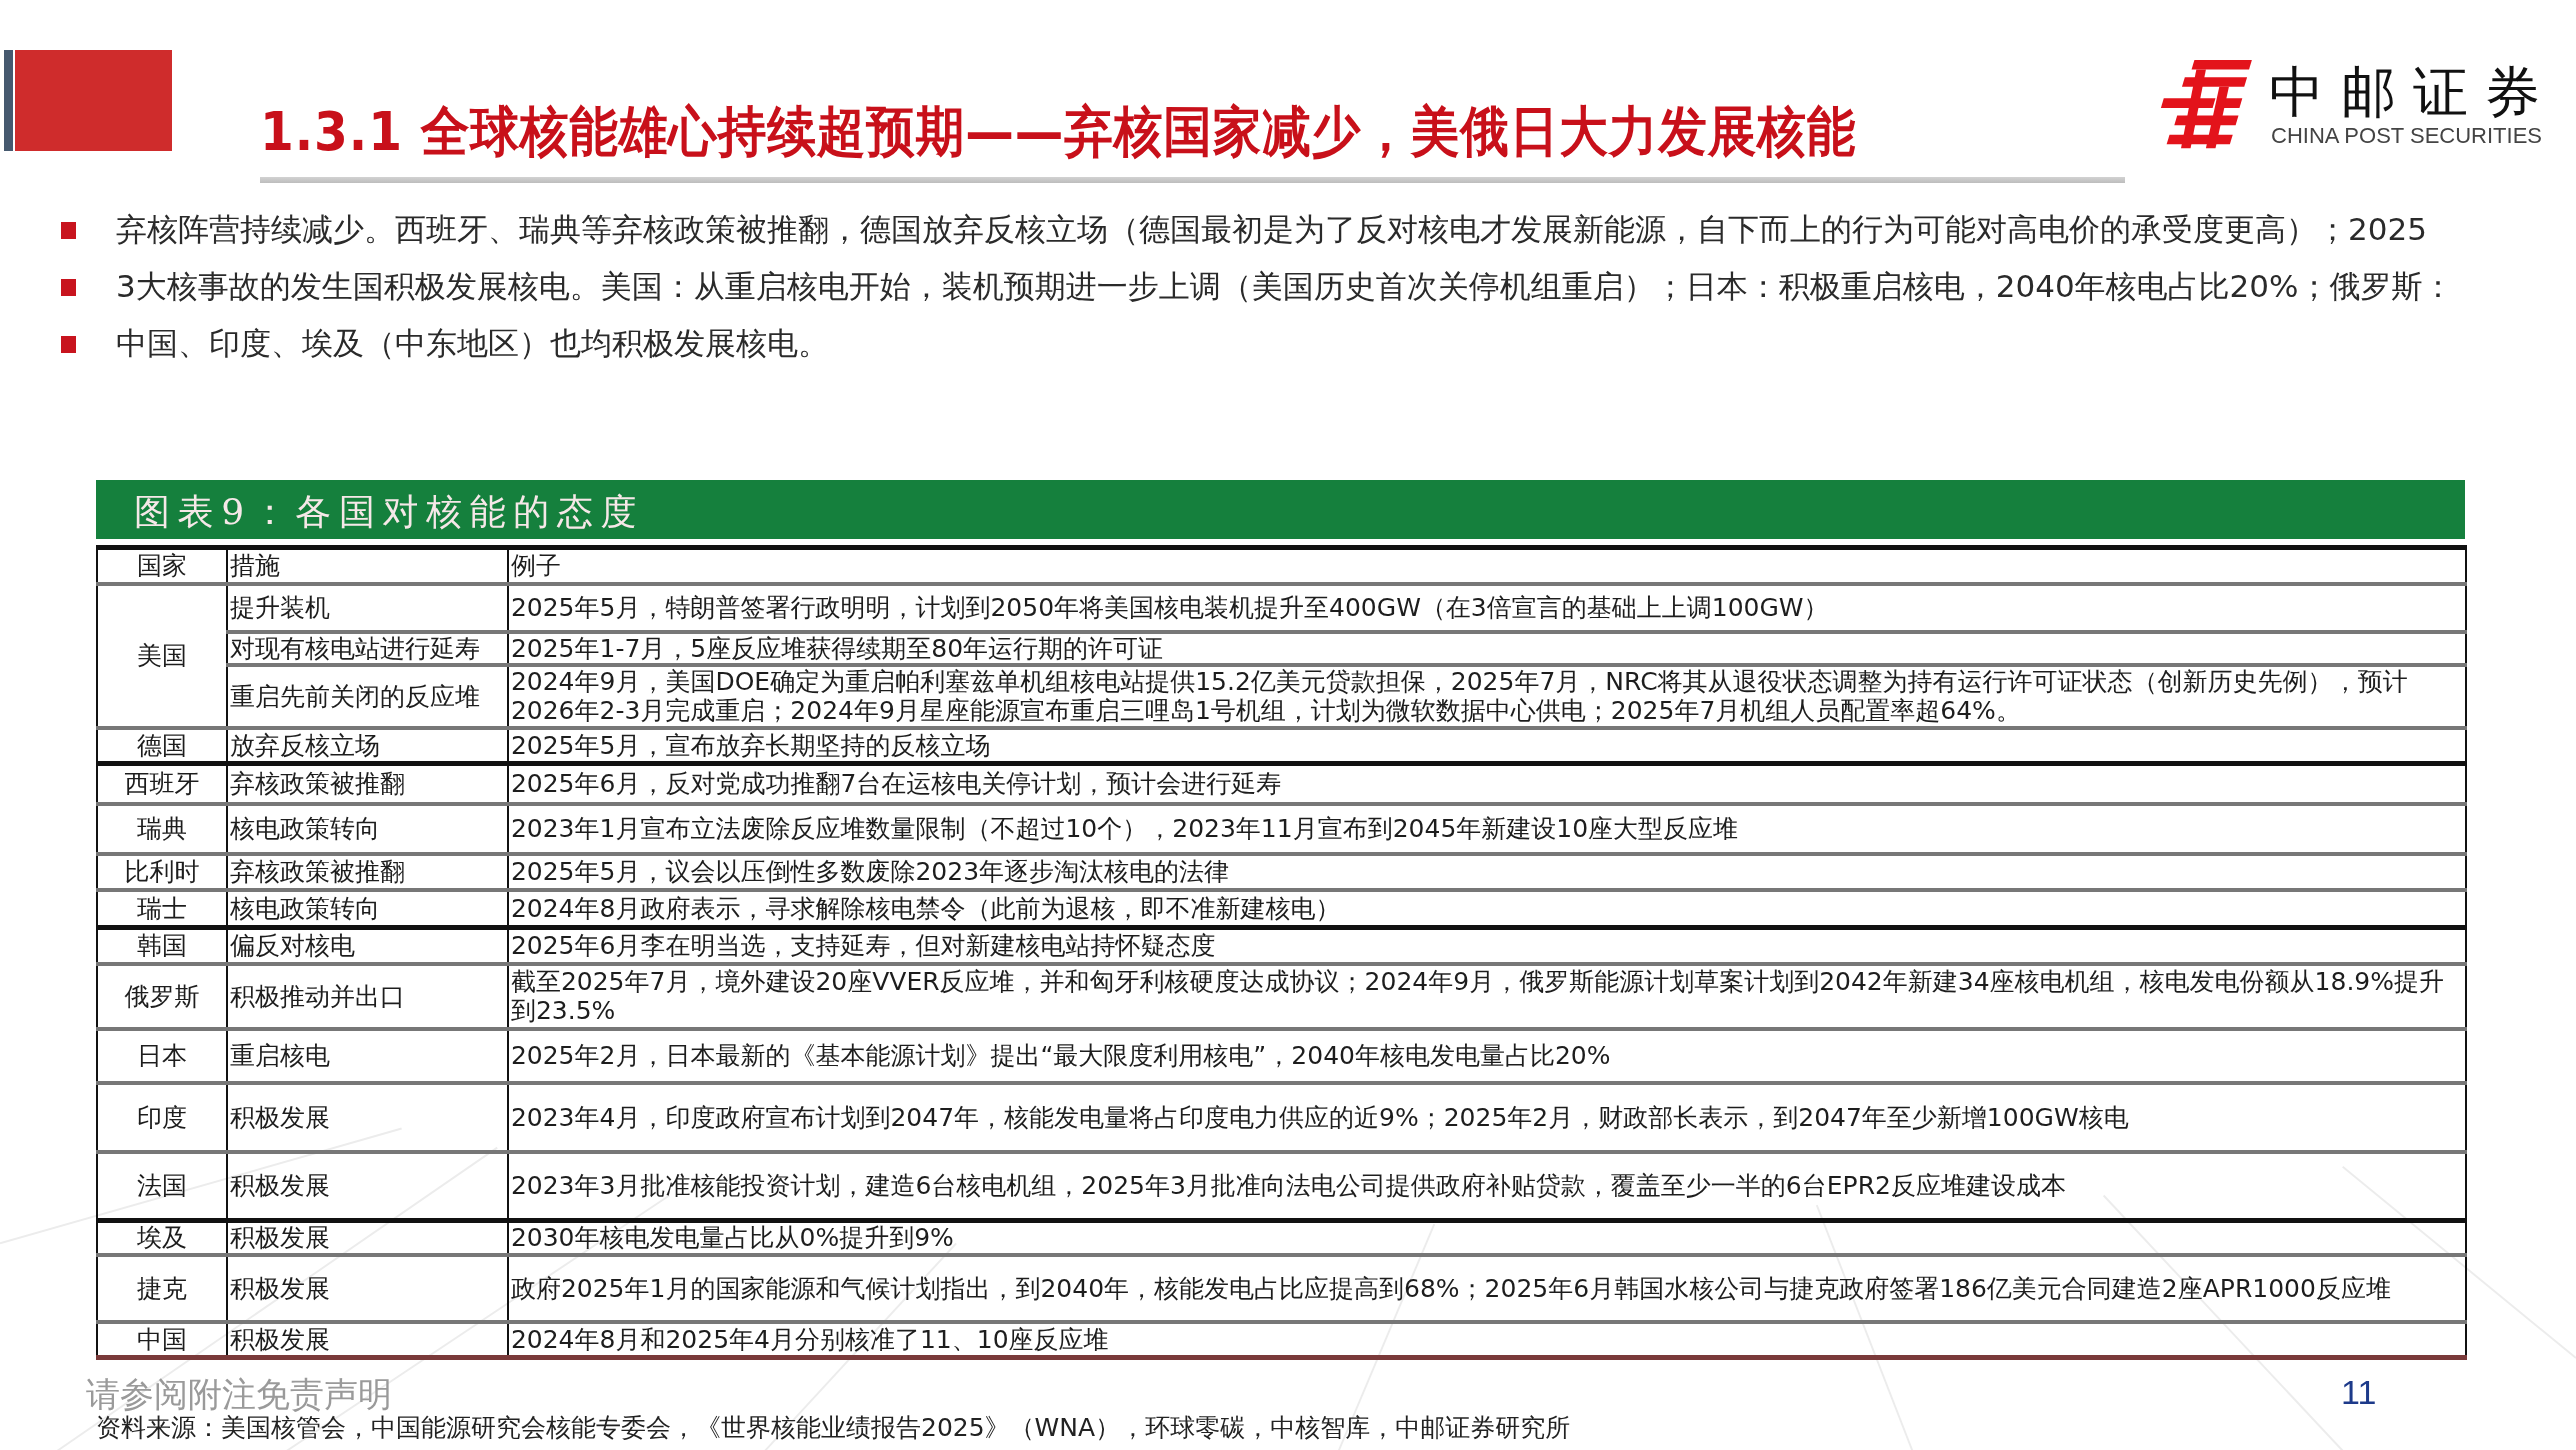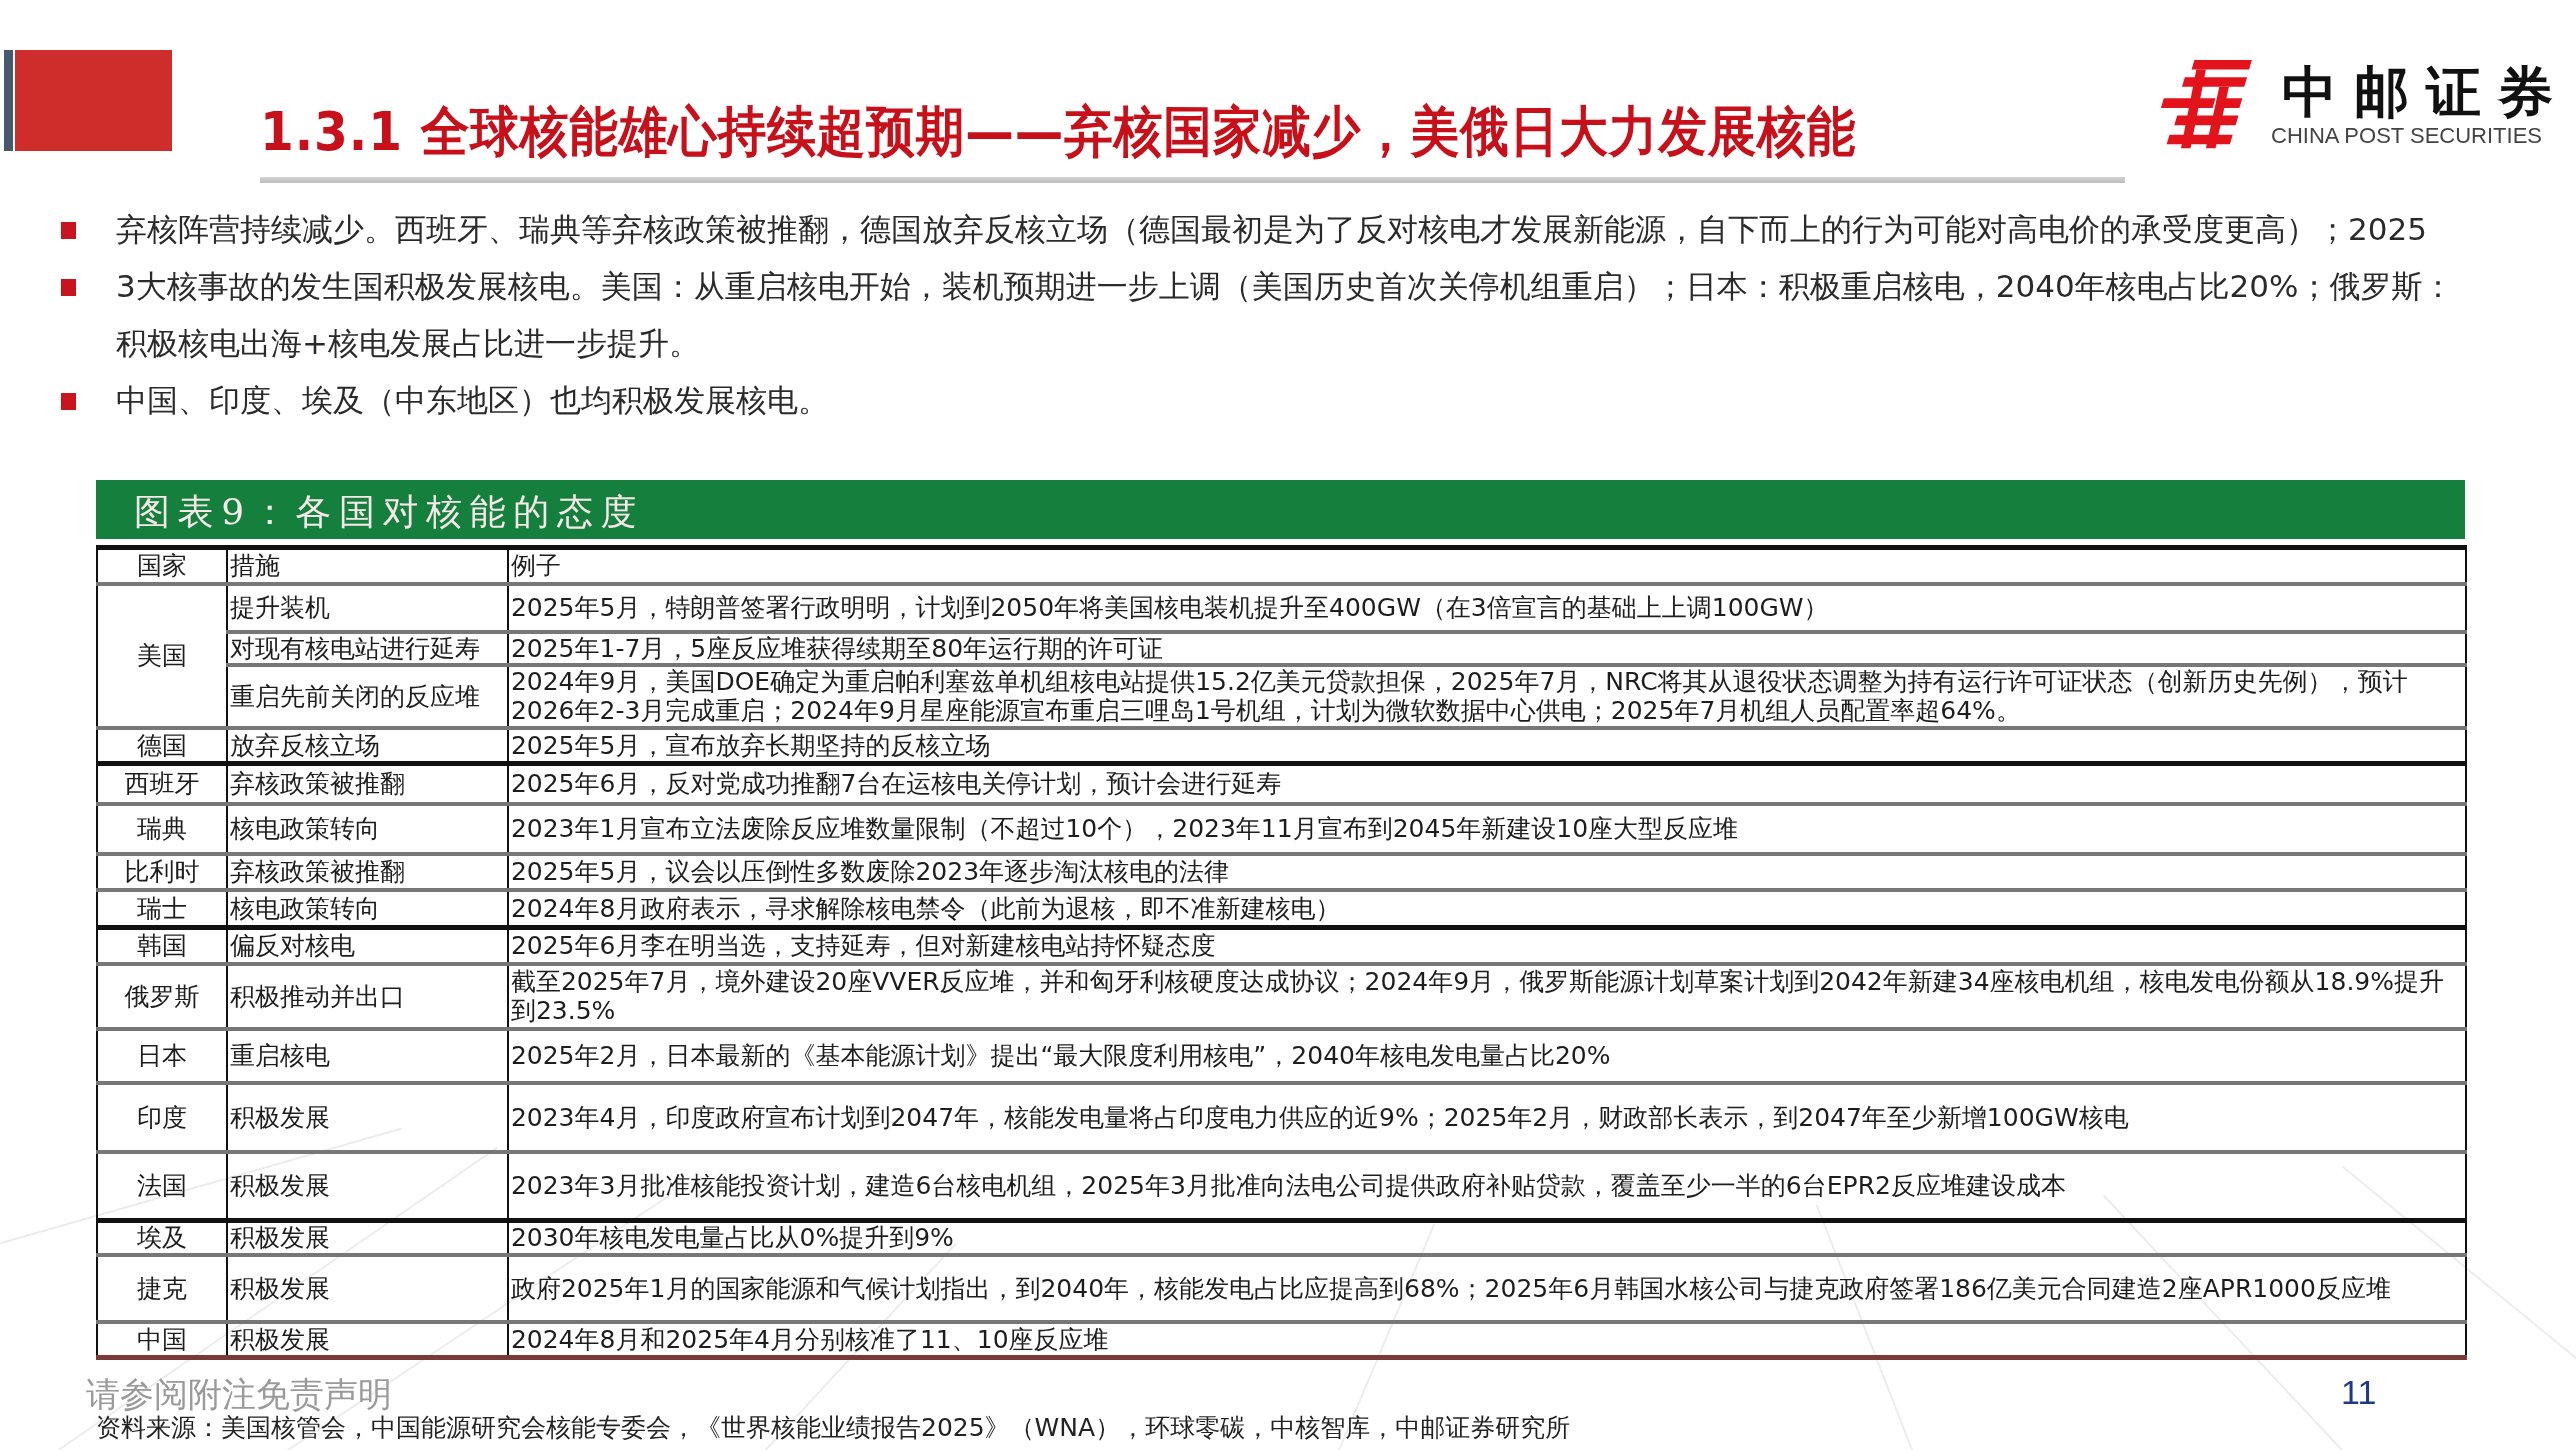--- a/index.html
+++ b/index.html
@@ -9,21 +9,21 @@
   .bg-lines { position: absolute; left: 0; top: 0; width: 2576px; height: 1451px; pointer-events: none; }
 
   .accent-bar-blue { position: absolute; left: 3.8px; top: 50px; width: 9.6px; height: 101px; background: #46596f; }
   .accent-bar-red { position: absolute; left: 15.3px; top: 50px; width: 157px; height: 101px; background: #cf2c2c; }
 
   .page-title { position: absolute; left: 260px; top: 96px; font-family: "DejaVu Sans", sans-serif; font-weight: bold; font-size: 54px; color: #c8101a; letter-spacing: 1px; white-space: nowrap; transform: scaleX(0.90); transform-origin: left top; }
   .title-underline { position: absolute; left: 260px; top: 177px; width: 1865px; height: 5.7px; background: linear-gradient(#d2d2d2, #bdbdbd); }
 
   .logo { position: absolute; left: 2156px; top: 50px; width: 402px; height: 105px; }
   .logo-mark { position: absolute; left: 0; top: 9.6px; width: 96px; height: 91px; }
-  .logo-cn { position: absolute; left: 126px; top: 5.7px; font-size: 55px; font-weight: bold; color: #111; letter-spacing: 17px; white-space: nowrap; }
+  .logo-cn { position: absolute; left: 113px; top: 5.7px; font-size: 55px; font-weight: normal; color: #111; letter-spacing: 17px; white-space: nowrap; }
   .logo-en { position: absolute; left: 115px; top: 73px; font-size: 22px; color: #444; white-space: nowrap; font-family: "Liberation Sans", sans-serif; letter-spacing: 0px; }
 
   .bullets { position: absolute; left: 59px; top: 201px; width: 2467px; }
   .bullet { position: relative; padding-left: 57px; font-size: 31px; line-height: 57px; color: #2a2a2a; }
   .bullet-mark { position: absolute; left: 1.9px; top: 21px; width: 15.3px; height: 17px; background: #c8141e; }
 
   .table-title-bar { position: absolute; left: 96px; top: 480px; width: 2369px; height: 59px; background: #15803d; }
   .table-title { position: absolute; left: 38px; top: 7.6px; font-family: "DejaVu Serif", serif; font-size: 36px; color: #f6e8e8; letter-spacing: 7.6px; white-space: nowrap; }
 
   table.data-table { position: absolute; left: 96px; top: 545px; width: 2369px; border-collapse: collapse; table-layout: fixed; font-size: 25px; color: #1d1d1d; }
@@ -79,21 +79,20 @@
 </div>
 
 <div class="bullets">
   <div class="bullet">
     <span class="bullet-mark"></span>
     <div>弃核阵营持续减少。西班牙、瑞典等弃核政策被推翻，德国放弃反核立场（德国最初是为了反对核电才发展新能源，自下而上的行为可能对高电价的承受度更高）；2025</div>
   </div>
   <div class="bullet">
     <span class="bullet-mark"></span>
     <div>3大核事故的发生国积极发展核电。美国：从重启核电开始，装机预期进一步上调（美国历史首次关停机组重启）；日本：积极重启核电，2040年核电占比20%；俄罗斯：</div>
-    <div>积极核电出海+核电发展占比进一步提升。</div>
   </div>
   <div class="bullet">
     <span class="bullet-mark"></span>
     <div>中国、印度、埃及（中东地区）也均积极发展核电。</div>
   </div>
 </div>
 
 <div class="table-title-bar">
   <div class="table-title">图表9：各国对核能的态度</div>
 </div>

